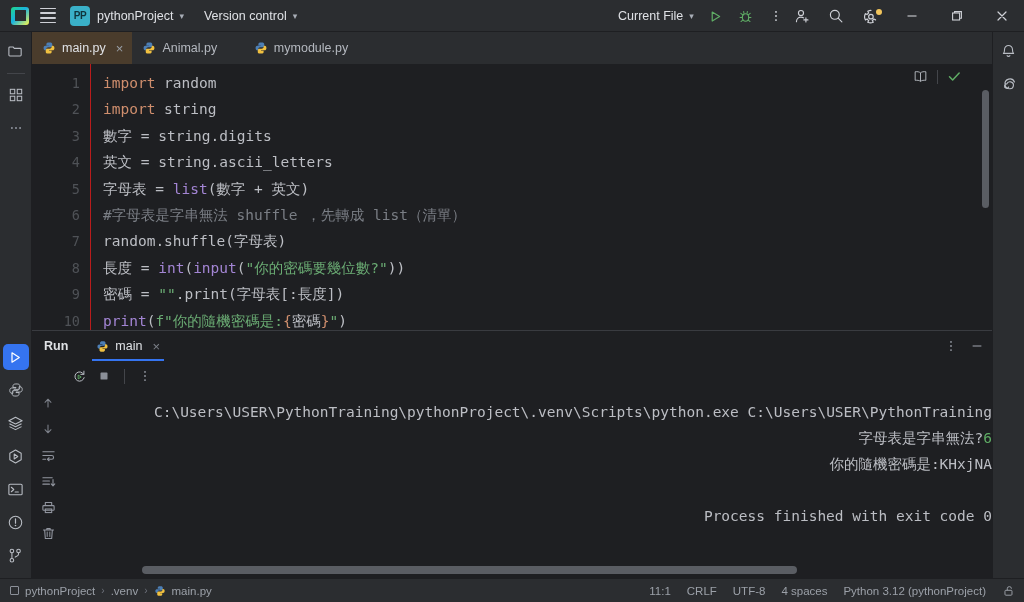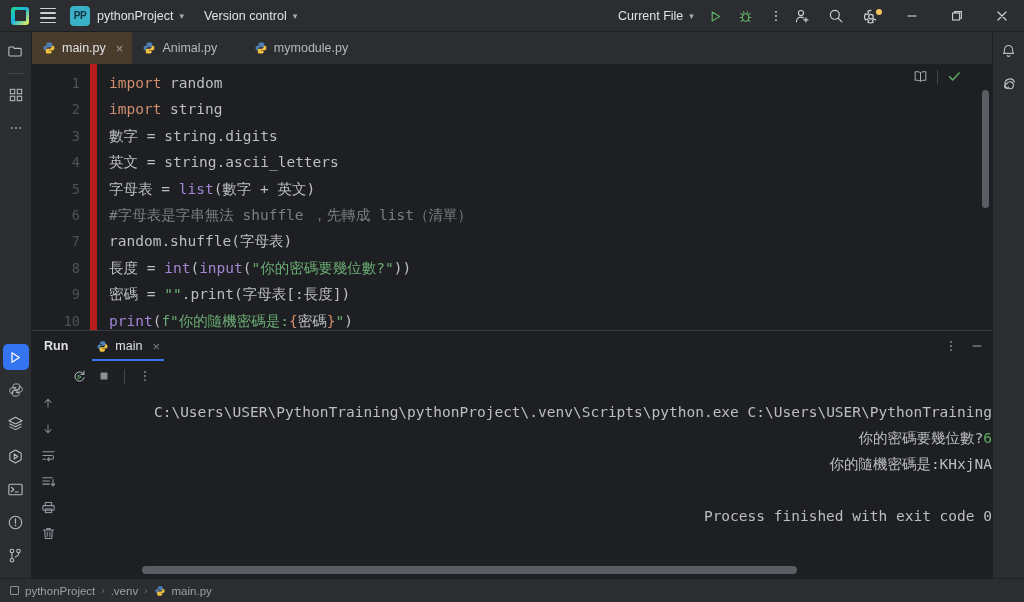--- a/index.html
+++ b/index.html
@@ -116,21 +116,21 @@
   .gutter {
     width: 58px; flex: 0 0 58px; background: #1e1f22; padding-top: 6px;
     text-align: right; user-select: none;
   }
   .gutter .ln {
     height: 26.4px; line-height: 26.4px; padding-right: 10px;
     font-family: "DejaVu Sans Mono", monospace; font-size: 13.5px; color: #4f5257;
   }
   .code-area {
     flex: 1 1 auto; padding-top: 6px; padding-left: 12px; position: relative;
-    border-left: 7px solid #b91c1c; overflow: hidden;
+    border-left: 1px solid #b91c1c; overflow: hidden;
   }
   .cline {
     height: 26.4px; line-height: 26.4px; white-space: pre;
     font-family: "DejaVu Sans Mono", monospace; font-size: 14.5px;
     color: #bcbec4;
   }
   .kw    { color: #cf8e6d; }
   .fn    { color: #a385d4; }
   .str   { color: #6aab73; }
   .cmt   { color: #7a7e85; }
@@ -532,21 +532,21 @@
               <svg class="ic" width="15" height="15" viewBox="0 0 16 16">
                 <path d="M2.6 4.2 H13.4 M6.2 4.2 V2.8 H9.8 V4.2" fill="none" stroke="#9296a0" stroke-width="1.15" stroke-linecap="round" stroke-linejoin="round"></path>
                 <path d="M3.9 4.2 L4.6 13.3 H11.4 L12.1 4.2" fill="none" stroke="#9296a0" stroke-width="1.15" stroke-linejoin="round"></path>
                 <path d="M6.6 6.4 V11.2 M9.4 6.4 V11.2" stroke="#9296a0" stroke-width="1.05" stroke-linecap="round"></path>
               </svg>
             </span>
           </div>
 
           <div class="console" id="console">
               <div class="coline"><span class="plain">C:\Users\USER\PythonTraining\pythonProject\.venv\Scripts\python.exe C:\Users\USER\PythonTraining</span></div>
-              <div class="coline"><span class="plain">你的密碼要幾位數?</span><span class="co-in">6</span></div>
+              <div class="coline"><span class="plain">字母表是字串無法?</span><span class="co-in">6</span></div>
               <div class="coline"><span class="plain">你的隨機密碼是:KHxjNA</span></div>
               <div class="coline"><span class="plain"> </span></div>
               <div class="coline"><span class="plain">Process finished with exit code 0</span></div>
             </div>
           <div class="console-hscroll"></div>
         </div>
       </div>
     </div>
 
     <div class="rightbar">
@@ -572,14 +572,27 @@
       <span>.venv</span>
       <span class="sepc">›</span>
       <span>
         <svg class="ic" width="12" height="12" viewBox="0 0 16 16" style="vertical-align:-2px">
           <path d="M7.9 1.6 c-2 0-2.9 .8-2.9 1.9 v1.5 h3 v.5 H3.9 c-1.2 0-2.1 .9-2.1 2.6 s.9 2.6 2.1 2.6 h1 V9.3 c0-1.2 1-2.1 2.2-2.1 h2.8 c1.1 0 1.8-.8 1.8-1.8 V3.5 c0-1.1-.9-1.9-2.6-1.9 z" fill="#4d7fb5"></path>
           <path d="M8.1 14.4 c2 0 2.9-.8 2.9-1.9 v-1.5 h-3 v-.5 h4.1 c1.2 0 2.1-.9 2.1-2.6 s-.9-2.6-2.1-2.6 h-1 v1.4 c0 1.2-1 2.1-2.2 2.1 H6.1 c-1.1 0-1.8 .8-1.8 1.8 v1.9 c0 1.1 .9 1.9 2.6 1.9 z" fill="#f0c040"></path>
         </svg>
       </span>
       <span>main.py</span>
     </div>
+    <div class="sb-right">
+      <span class="sb-item">11:1</span>
+      <span class="sb-item">CRLF</span>
+      <span class="sb-item">UTF-8</span>
+      <span class="sb-item">4 spaces</span>
+      <span class="sb-item">Python 3.12 (pythonProject)</span>
+      <span class="sb-item">
+        <svg class="ic" width="14" height="14" viewBox="0 0 16 16">
+          <rect x="3.4" y="7.2" width="8" height="5.6" rx="1" fill="none" stroke="#9ba0a8" stroke-width="1.1"></rect>
+          <path d="M6 7.2 V5.4 a2.4 2.4 0 0 1 4.8 0" fill="none" stroke="#9ba0a8" stroke-width="1.1"></path>
+        </svg>
+      </span>
+    </div>
   </div>
 </div>
 
 </body></html>

